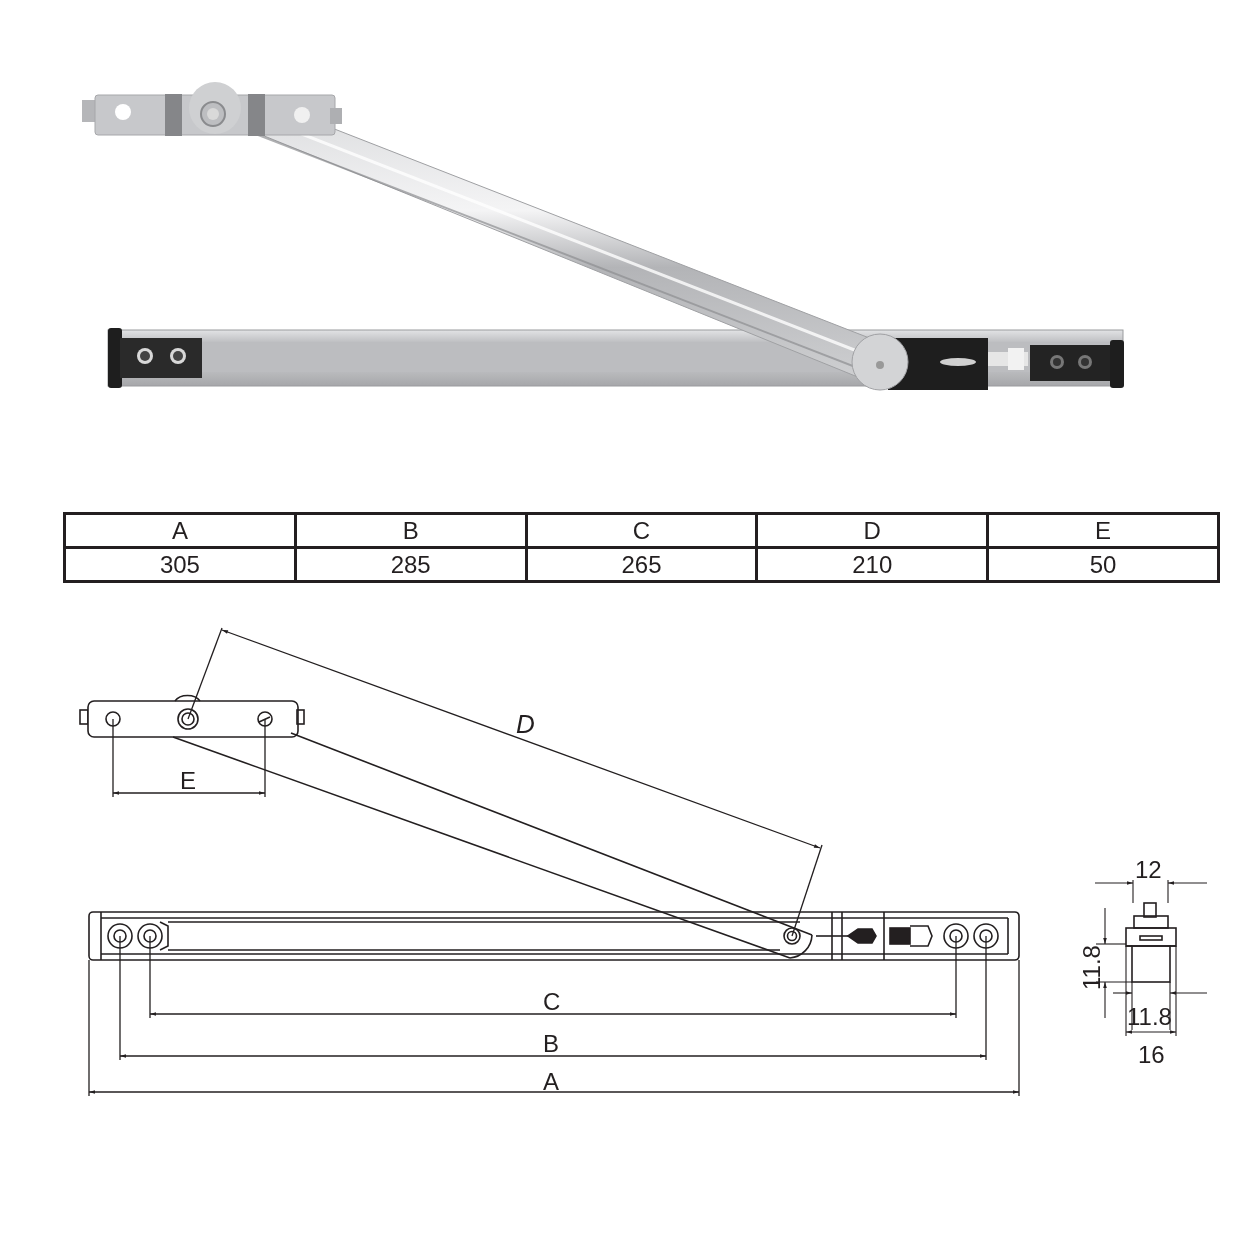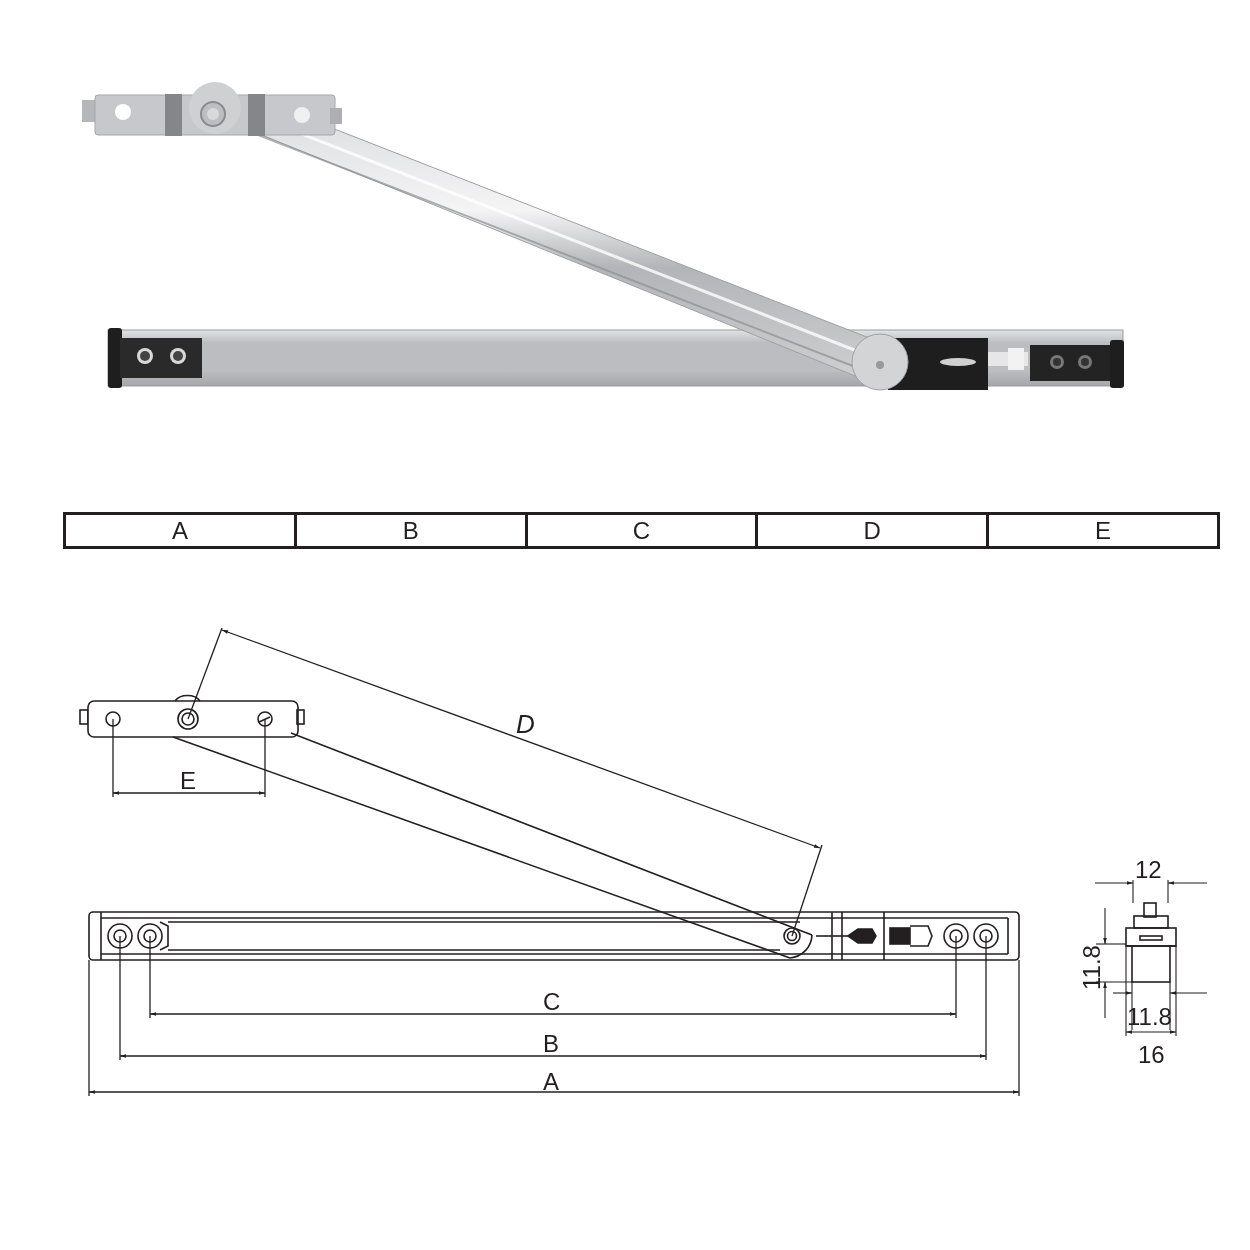--- a/index.html
+++ b/index.html
@@ -77,20 +77,27 @@
 </svg>
 
 <table class="dims">
   <tbody>
       <tr>
     <td>A</td>
     <td>B</td>
     <td>C</td>
     <td>D</td>
     <td>E</td>
+  </tr>
+  <tr>
+    <td>305</td>
+    <td>285</td>
+    <td>265</td>
+    <td>210</td>
+    <td>50</td>
   </tr>
 </tbody>
   </table>
 
 <svg class="layer" width="1250" height="1250" viewBox="0 0 1250 1250">
   <defs>
     <marker id="arr" viewBox="0 0 10 10" refX="10" refY="5" markerWidth="16" markerHeight="6" orient="auto-start-reverse" markerUnits="userSpaceOnUse">
       <path d="M0,2 L10,5 L0,8 z" fill="#231f20"></path>
     </marker>
   </defs>

